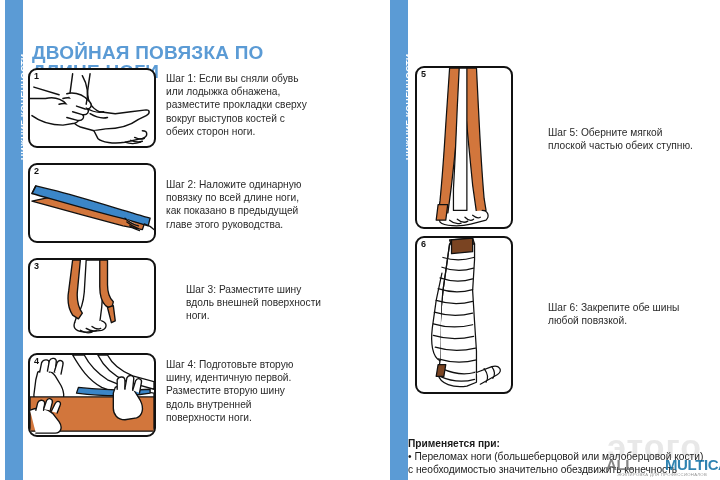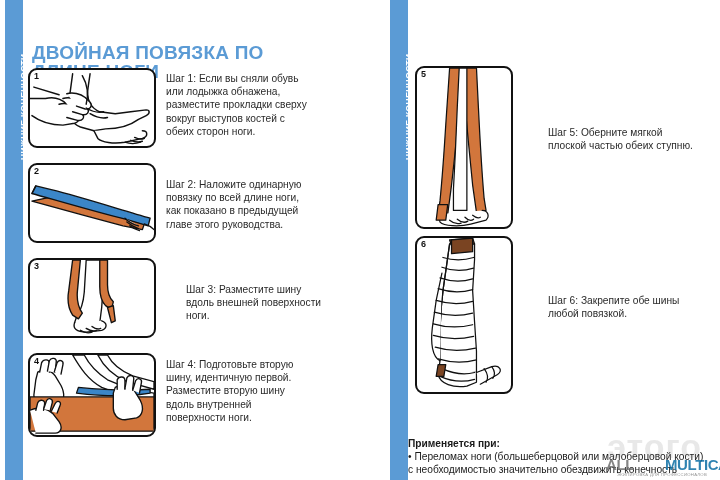--- a/index.html
+++ b/index.html
@@ -239,21 +239,21 @@
         <path d="M24 126 L22 140 C24 150 38 154 52 152 L62 148 L62 138" fill="#ffffff"></path>
         <path d="M26 134 q18 8 34 4" fill="none"></path>
         <path d="M24 142 q18 8 36 3" fill="none"></path>
         <path d="M62 138 L78 132 C86 130 90 136 84 140 L66 150" fill="#ffffff"></path>
         <path d="M70 134 q6 8 2 14" fill="none"></path>
         <path d="M78 132 q5 7 1 12" fill="none"></path>
         <path d="M22 130 L20 142 L28 142 L30 130 Z" fill="#7a4422"></path>
       </g>
     </svg>
   </div>
-  <div class="steptext" style="left:188px;top:294px;width:150px;">Шаг 6: Закрепите обе шины любой повязкой.</div>
+  <div class="steptext" style="left:188px;top:301px;width:150px;">Шаг 6: Закрепите обе шины любой повязкой.</div>
 
   <div class="indications">
     <span class="ind-title">Применяется при:</span>
     <span class="ind-item">• Переломах ноги (большеберцовой или малоберцовой кости) с необходимостью значительно обездвижить конечность</span>
   </div>
 
   <div class="wm-ghost">этого</div>
 
   <div class="watermark">
     <div class="wm-main"><span>ALL</span><span class="wm-accent">MULTICAM</span></div>

